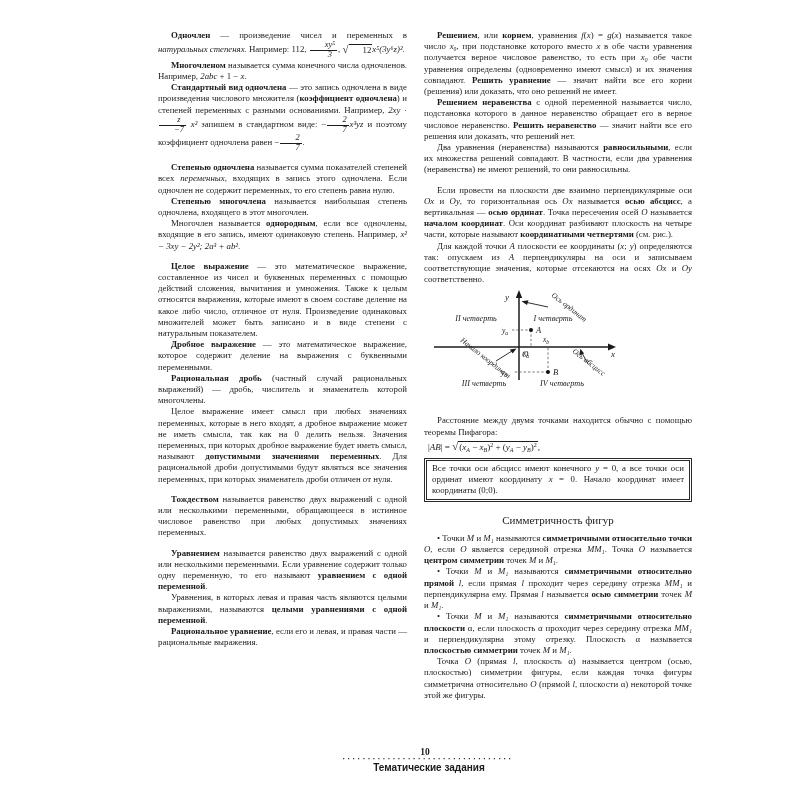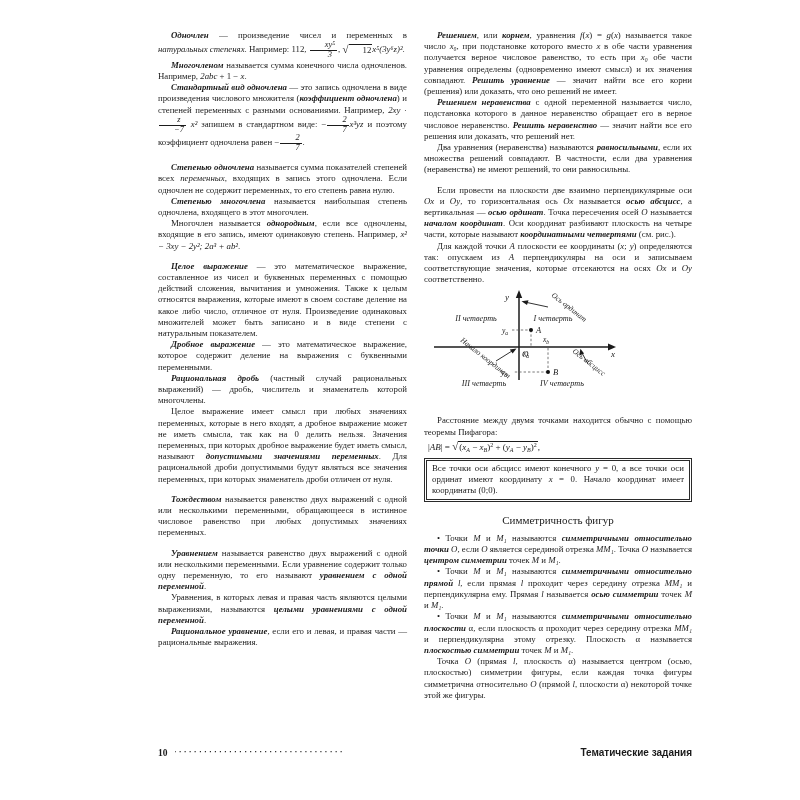--- a/index.html
+++ b/index.html
@@ -6,37 +6,37 @@
   .page{position:relative;width:800px;height:800px;background:#ffffff;overflow:hidden;
         font-family:"Liberation Serif", serif;color:#1b1b1b;}
   .columns{position:absolute;left:158px;top:30px;width:534px;display:flex;gap:17px;}
   .col{flex:0 0 auto;}
   .col-left{width:249px;}
   .col-right{width:268px;}
   p.para{margin:0;font-size:8.8px;line-height:11.2px;text-align:justify;text-indent:13px;}
   .gap{margin-top:9px !important;}
   .r-n{font-style:normal;}
   .r-i{font-style:italic;}
-  .r-bi{font-weight:bold;font-style:italic;}
+  .r-bi{font-weight:bold;}
   .r-m{font-style:italic;}
   .r-sub{font-size:6px;font-style:italic;vertical-align:-2px;}
   .r-sup{font-size:6px;vertical-align:3px;}
   .frac{display:inline-block;vertical-align:middle;text-align:center;font-style:italic;
         line-height:1.05;font-size:8.4px;margin:0 1px;}
   .frac .fn{display:block;padding:0 2px;border-bottom:0.9px solid #1b1b1b;}
   .frac .fd{display:block;padding:0 2px;}
   .sqrt{white-space:nowrap;}
   .sqrt .rad{font-size:11px;font-style:normal;}
   .sqrt .bar{display:inline-block;border-top:1px solid #1b1b1b;padding:0 1px;line-height:1.15;}
   .formula{margin:2px 0 3px 4px;font-size:9px;line-height:13px;}
   .box{border:3px double #2a2a2a;padding:2px 5px 3px 5px;margin:4px 0 0 0;
        font-size:8.8px;line-height:11px;text-align:justify;}
   .heading{text-align:center;font-size:11px;margin:12px 0 7px 0;}
   .diagram{margin:5px 0 3px 0;}
-  .footer{position:absolute;left:158px;top:747px;width:534px;display:flex;align-items:center;}
+  .footer{position:absolute;left:158px;top:747px;width:534px;display:flex;align-items:center;flex-direction:column;}
   .pagenum{font-weight:bold;font-size:9.5px;}
   .dots{font-size:4.6px;letter-spacing:3.4px;margin-left:7px;color:#2a2a2a;flex:1 1 auto;
         overflow:hidden;white-space:nowrap;transform:translateY(-1px);}
   .footer-right{font-family:"Liberation Sans", sans-serif;font-weight:bold;font-size:10px;
         color:#1b1b1b;margin-left:8px;}
   svg text{font-family:"Liberation Serif", serif;fill:#1b1b1b;}
   .sv-q{font-size:8.2px;font-style:italic;}
   .sv-ax{font-size:9px;font-style:italic;}
   .sv-pt{font-size:8.5px;font-style:italic;}
   .sv-co{font-size:7.5px;font-style:italic;}

